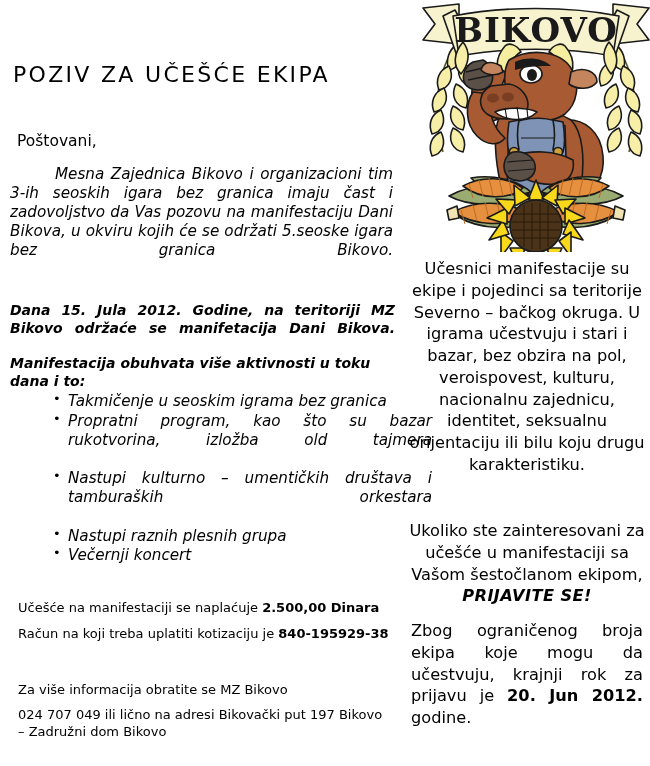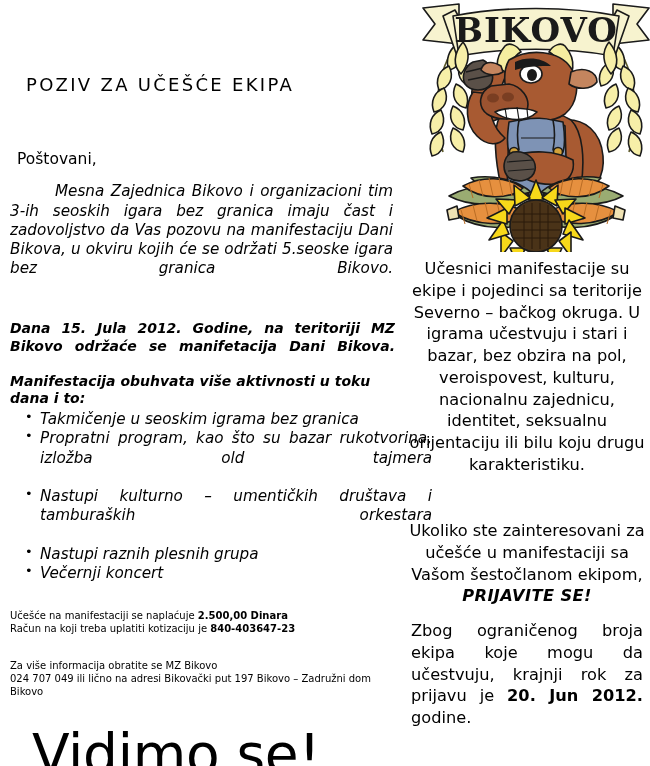--- a/index.html
+++ b/index.html
@@ -20,24 +20,24 @@
   #left-col {
     position: absolute;
     left: 10px;
     top: 0;
     width: 390px;
     height: 766px;
   }
 
   #page-title {
     font-family: "DejaVu Sans", sans-serif;
-    font-size: 18px;
+    font-size: 22px;
     font-weight: 400;
     letter-spacing: 2.3px;
-    margin: 16px;
+    margin: 3px;
     padding-top: 60px;
     line-height: 1.05;
     white-space: nowrap;
   }
 
   #salutation {
     font-size: 15.5px;
     margin: 7px;
     padding-top: 39px;
     line-height: 1.2;
@@ -88,39 +88,40 @@
     width: 392px;
   }
   #activity-list li {
     font-size: 15.2px;
     font-style: italic;
     line-height: 1.265;
     position: relative;
     padding-left: 0px;
     text-align: justify;
     text-justify: inter-word;
+    margin-left: 28px;
   }
   #activity-list li::before {
     content: "\2022";
     position: absolute;
     left: -15px;
     top: -1px;
     font-size: 13px;
     font-style: normal;
   }
   #activity-list li.justified::after {
     content: "";
     display: inline-block;
     width: 100%;
   }
 
   .plain-line {
-    font-size: 10px;
+    font-size: 13px;
     line-height: 1.33;
-    margin: 0;
+    margin: 8px;
     white-space: nowrap;
   }
   #fee-block { padding-top: 26px; }
   #contact-block { padding-top: 23px; width: 390px; }
   #contact-block .wrapline { white-space: normal; }
   .b { font-weight: bold; }
 
   #vidimo-se {
     font-size: 55px;
     font-weight: 400;
@@ -198,21 +199,21 @@
   <ul id="activity-list">
     <li>Takmičenje u seoskim igrama bez granica</li>
     <li class="justified">Propratni program, kao što su bazar rukotvorina, izložba old tajmera</li>
     <li class="justified">Nastupi kulturno – umentičkih društava  i tamburaških orkestara</li>
     <li>Nastupi raznih plesnih grupa</li>
     <li>Večernji koncert</li>
   </ul>
 
   <div id="fee-block">
     <p class="plain-line"><span>Učešće na manifestaciji se naplaćuje </span><span class="b">2.500,00 Dinara</span></p>
-    <p class="plain-line"><span>Račun na koji treba uplatiti kotizaciju je </span><span class="b">840-403647-23</span></p>
+    <p class="plain-line"><span>Račun na koji treba uplatiti kotizaciju je </span><span class="b">840-195929-38</span></p>
   </div>
 
   <div id="contact-block">
     <p class="plain-line">Za više informacija obratite se MZ Bikovo</p>
     <p class="plain-line wrapline">024 707 049 ili lično na adresi Bikovački put 197 Bikovo – Zadružni dom Bikovo</p>
   </div>
 
   <div id="vidimo-se">Vidimo se!</div>
 </div>
 

